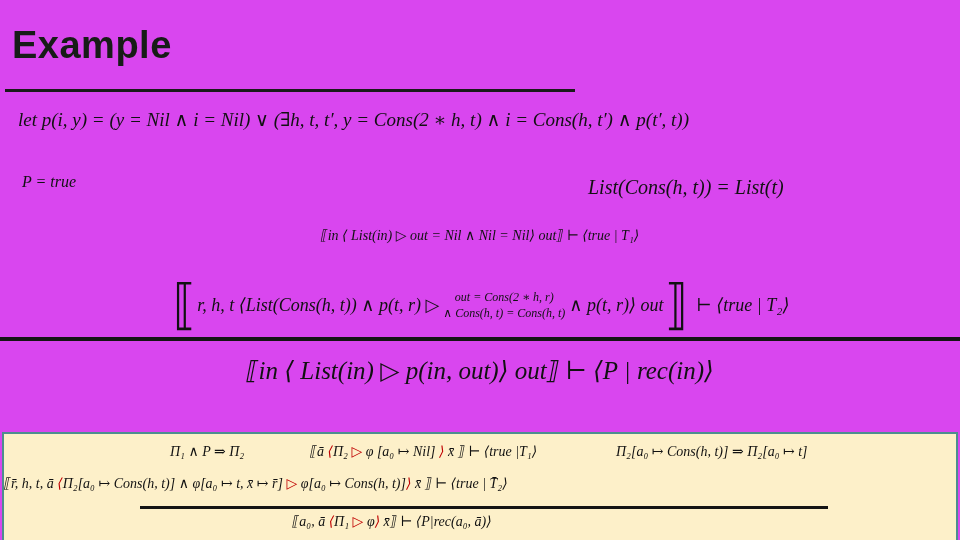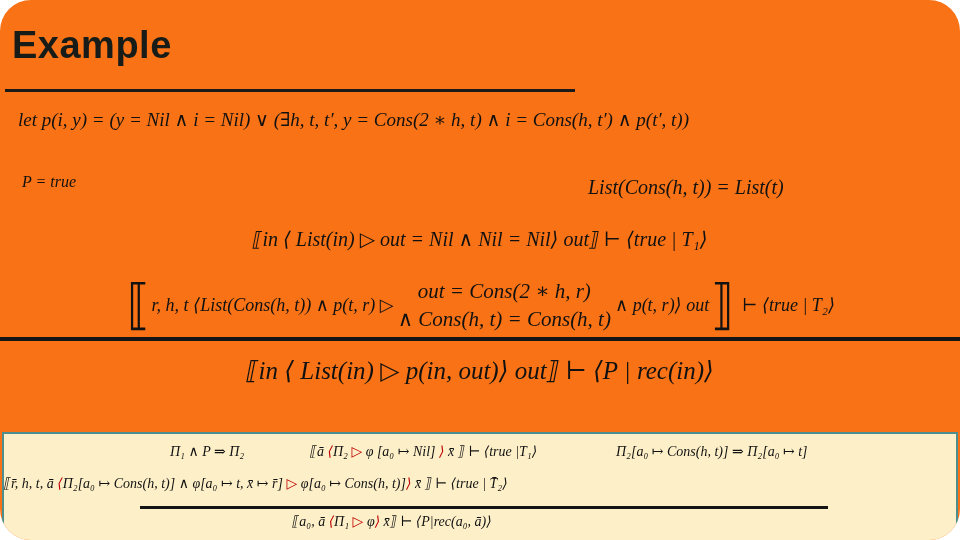--- a/index.html
+++ b/index.html
@@ -1,33 +1,33 @@
 <!DOCTYPE html>
 <html><head>
 <meta charset="utf-8">
 <style>
   html,body{margin:0;padding:0;background:#fff;}
-  #slide{position:relative;width:960px;height:540px;background:#f97316;overflow:hidden;
-         font-family:"Liberation Serif","DejaVu Serif","DejaVu Sans",serif;color:#111;border-radius:31px;}
+  #slide{position:relative;width:960px;height:540px;background:#d946ef;overflow:hidden;
+         font-family:"Liberation Serif","DejaVu Serif","DejaVu Sans",serif;color:#111;}
   .math{font-style:italic;white-space:nowrap;}
   .abs{position:absolute;text-align:center;}
   .center-line{position:absolute;left:0;width:960px;text-align:center;}
   #title{position:absolute;left:12px;top:24px;font-family:"Liberation Sans","DejaVu Sans",sans-serif;
          font-weight:bold;font-size:38px;color:#171c18;letter-spacing:0.5px;font-style:normal;}
   #title-underline{position:absolute;left:5px;top:89px;width:570px;height:3px;background:#1a1a1a;}
   #definition{left:18px;top:108px;font-size:19px;}
   #premise-p-true{left:22px;top:173px;font-size:16px;}
   #premise-pi{left:253px;top:169px;font-size:21px;}
   #premise-list{left:588px;top:176px;font-size:20px;font-style:italic;}
-  #judgment-t1{top:227px;font-size:20px;}
+  #judgment-t1{top:227px;font-size:14px;}
   #judgment-t2{position:absolute;left:0;top:272px;width:960px;height:66px;display:flex;
                justify-content:center;align-items:center;font-size:18px;}
   #judgment-t2 .bigbracket{font-size:54px;line-height:0.85;font-style:normal;
                font-family:"DejaVu Sans","DejaVu Serif",sans-serif;font-weight:300;transform:scaleX(.85);}
-  #judgment-t2 .stack{display:flex;flex-direction:column;text-align:center;font-size:21px;
+  #judgment-t2 .stack{display:flex;flex-direction:column;text-align:center;font-size:12px;
                line-height:1.35;margin:17px 4px;}
   #main-rule-line{position:absolute;left:0;top:337px;width:960px;height:4px;background:#151515;}
   #main-conclusion{top:356px;font-size:25px;}
   #rule-box{position:absolute;left:2px;top:432px;width:952px;height:112px;background:#fdf0c9;
             border:2px solid #4e8e8e;border-bottom:none;}
   #rule-box .rb-text{position:absolute;font-size:14px;font-style:italic;white-space:nowrap;}
   #rb-premise-1{left:166px;top:9px;}
   #rb-premise-2{left:306px;top:9px;}
   #rb-premise-3{left:612px;top:9px;}
   #rb-premise-4{left:0;width:952px;top:41px;}

